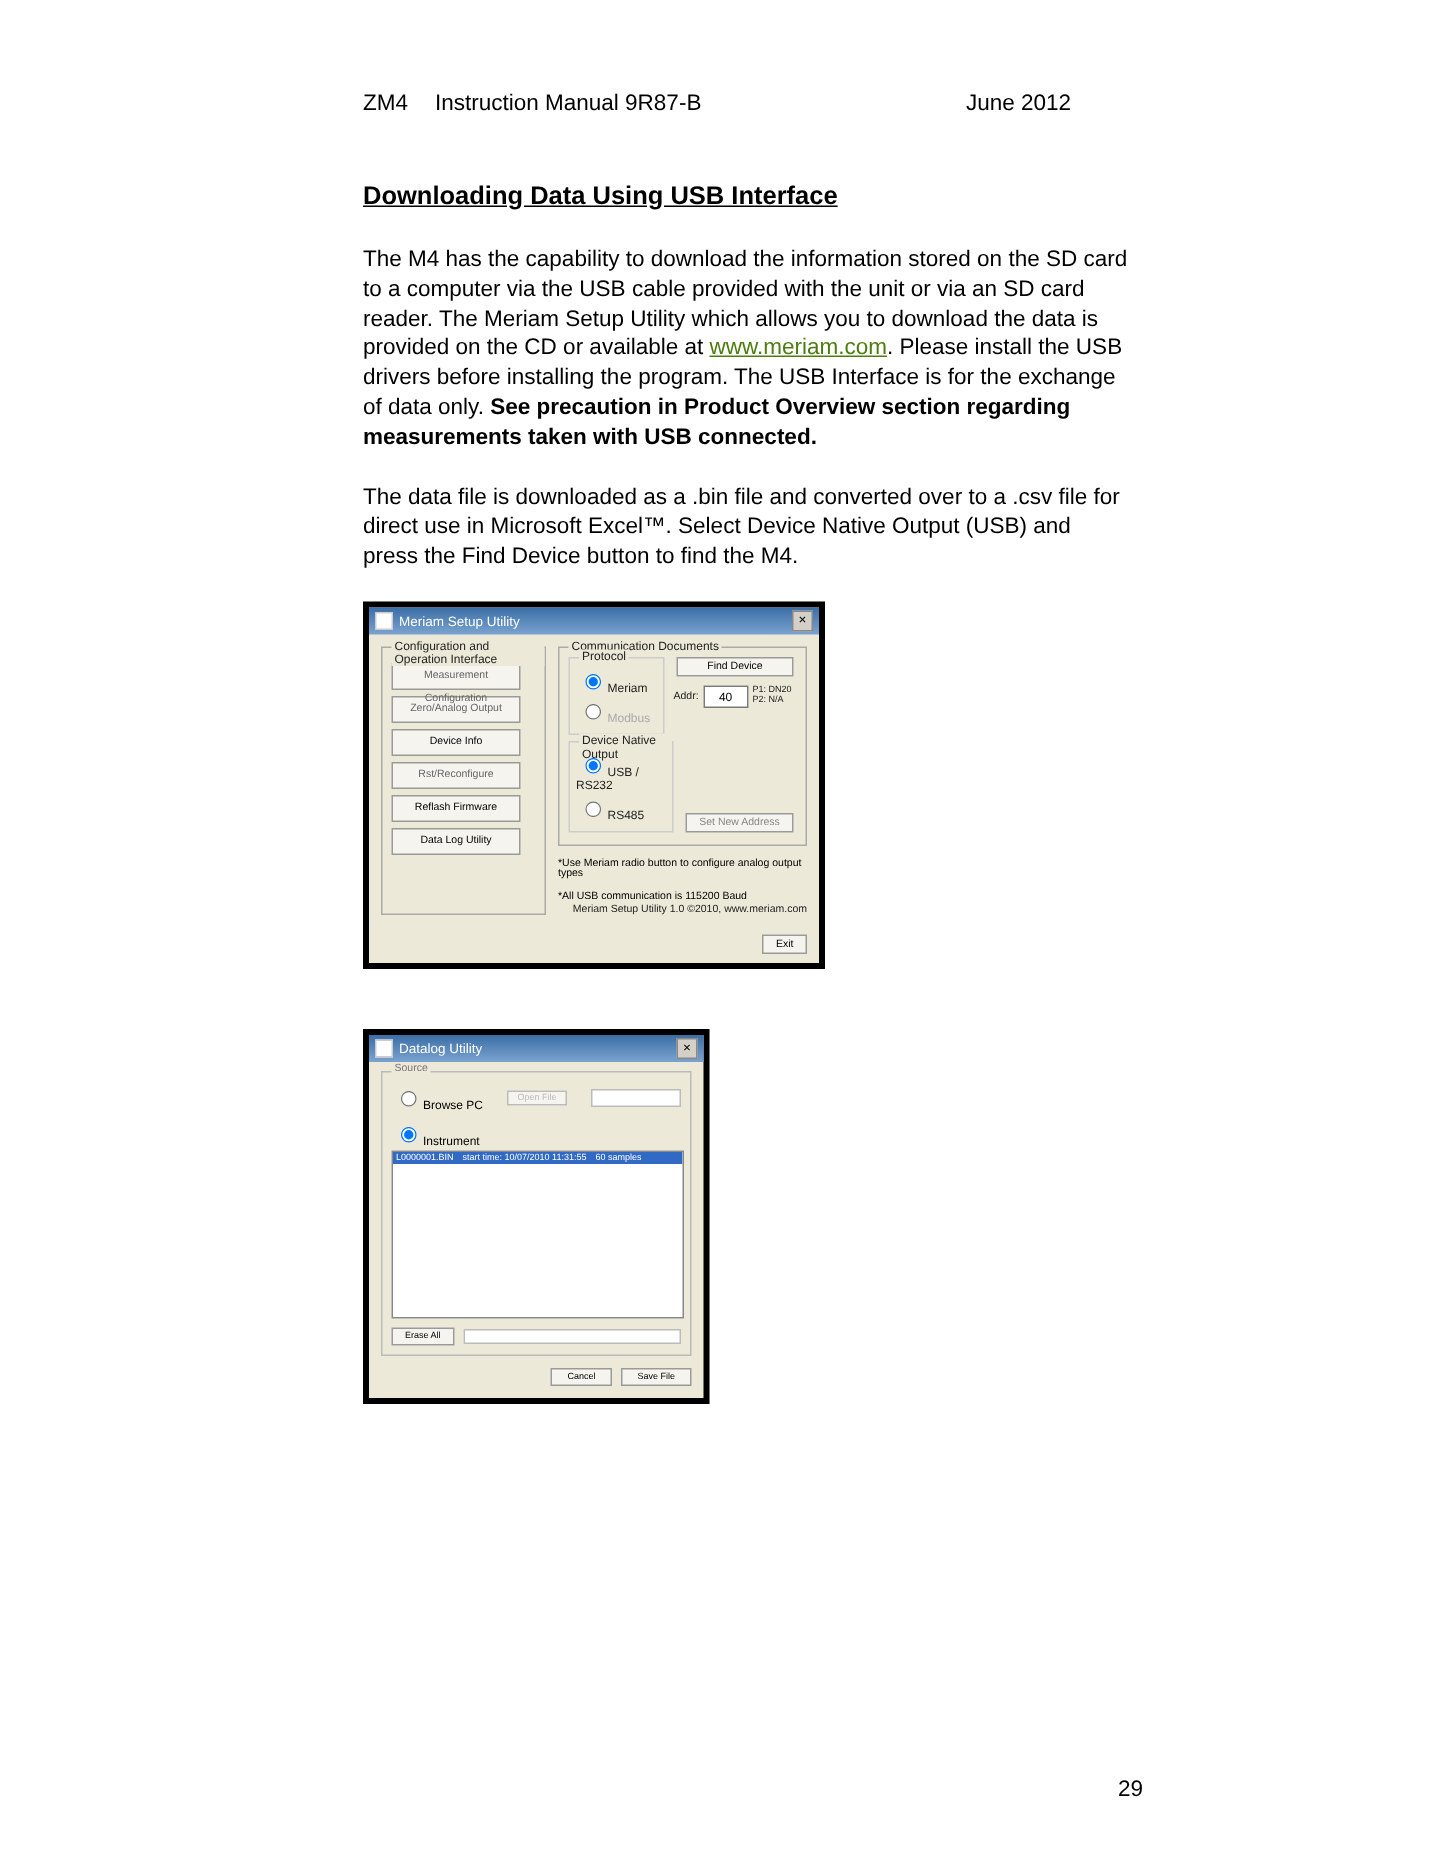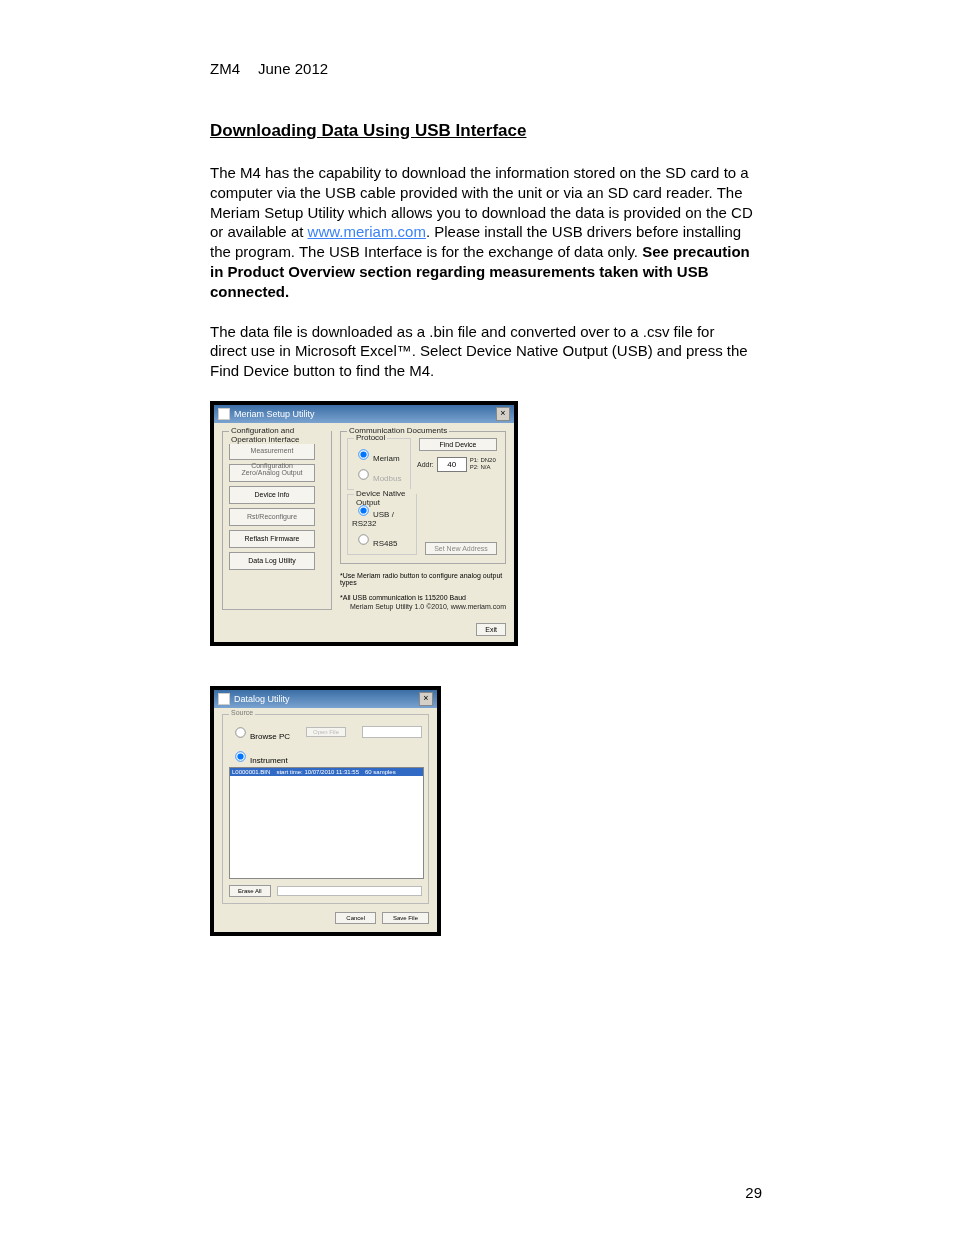--- a/index.html
+++ b/index.html
@@ -9,41 +9,42 @@
     color: #000;
     width: 954px;
     height: 1235px;
     position: relative;
   }
   .page {
     padding: 60px 200px 0 210px;
     position: relative;
     height: 100%;
     box-sizing: border-box;
+    margin-left: 32px;
   }
   .header-row {
     display: flex;
     font-size: 15px;
     margin-bottom: 44px;
   }
   .header-row .zm4 { width: 48px; }
   .header-row .manual { flex: 1; }
   .header-row .date { width: 110px; }
   .section-title {
     font-weight: bold;
     text-decoration: underline;
     font-size: 17px;
     margin-bottom: 22px;
   }
   .body-text {
     font-size: 15px;
     line-height: 1.32;
     margin-bottom: 20px;
   }
-  .body-text a { color: #3b82f6; text-decoration: underline; }
+  .body-text a { color: #4d7c0f; text-decoration: underline; }
   .body-text b { font-weight: bold; }
   .page-num {
     position: absolute;
     bottom: 34px;
     right: 192px;
     font-size: 15px;
   }
 
   
   .dlg {
@@ -116,20 +117,21 @@
   .dest-path { flex:1; height:10px; border:1px solid #888; background:#fff; font-size:6px; line-height:10px; padding-left:2px; color:#333; overflow:hidden; white-space:nowrap;}
   .btn-row { display:flex; justify-content:flex-end; gap:6px; }
   .dlgbtn { background:#f5f4ee; border:1px solid #9a9a9a; font-size:6px; padding:2px 10px;}
 </style>
 </head>
 <body>
 
 <div class="page">
   <div class="header-row">
     <span class="zm4">ZM4</span>
+    <span class="manual">Instruction Manual 9R87-B</span>
     <span class="date">June 2012</span>
   </div>
 
   <div class="section-title">Downloading Data Using USB Interface</div>
 
   <div class="body-text">
     <span>The M4 has the capability to download the information stored on the SD card to a computer via the USB cable provided with the unit or via an SD card reader. The Meriam Setup Utility which allows you to download the data is provided on the CD or available at </span><a href="#">www.meriam.com</a><span>. Please install the USB drivers before installing the program. The USB Interface is for the exchange of data only. </span><b>See precaution in Product Overview section regarding measurements taken with USB connected.</b>
   </div>
 
   <div class="body-text">The data file is downloaded as a .bin file and converted over to a .csv file for direct use in Microsoft Excel™.  Select Device Native Output (USB) and press the Find Device button to find the M4.</div>

